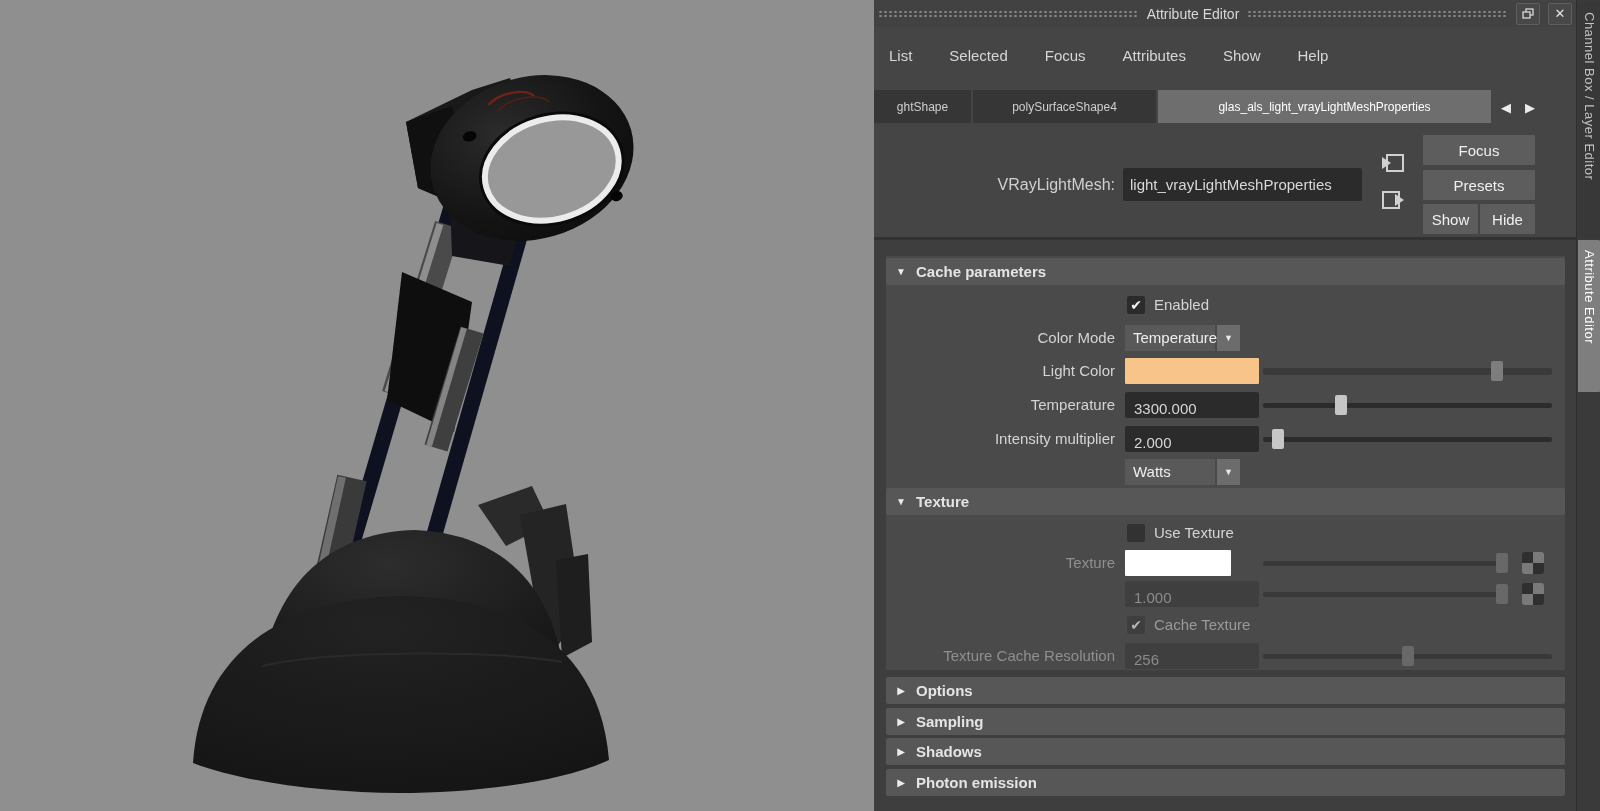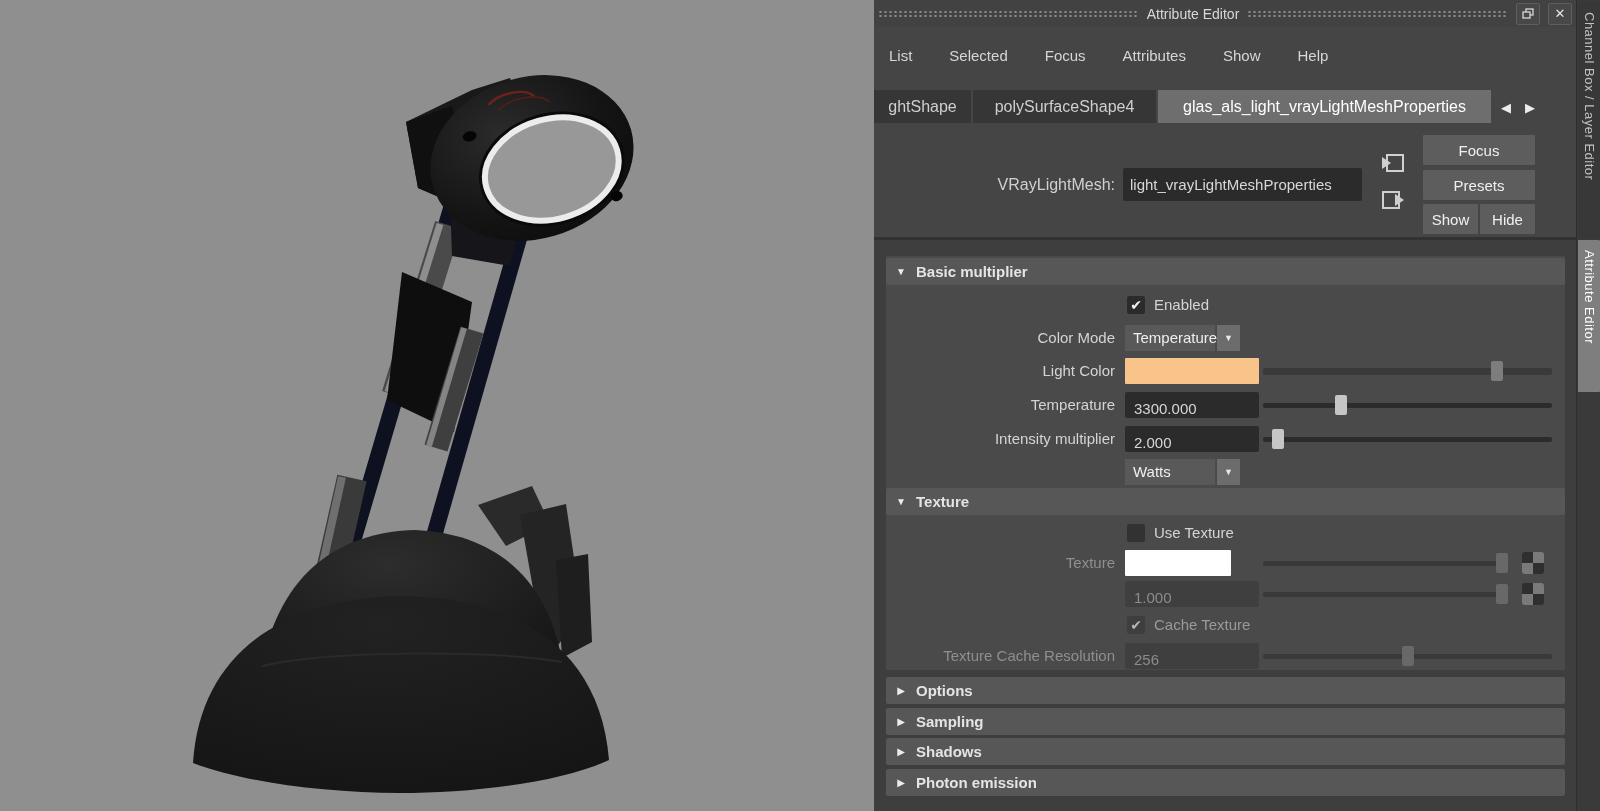--- a/index.html
+++ b/index.html
@@ -21,21 +21,21 @@
           background-size:5px 4px; }
   .wtitle { font-size:14px; color:#d8d8d8; white-space:nowrap; }
   .winbtn { width:24px; height:22px; background:#484848; border:1px solid #5e5e5e; border-radius:2px;
             display:flex; align-items:center; justify-content:center; color:#e3e3e3; font-size:13px; }
 
   .menubar { position:absolute; left:0; top:38px; width:702px; height:34px; display:flex;
              align-items:center; padding-left:15px; gap:37px; font-size:15px; color:#d6d6d6; }
   .menubar span { cursor:default; }
 
   .tabbar { position:absolute; left:0; top:90px; width:702px; height:33px; display:flex; align-items:flex-end; }
-  .tab { height:33px; background:#363636; color:#cfcfcf; font-size:16px; display:flex;
+  .tab { height:33px; background:#363636; color:#cfcfcf; font-size:12px; display:flex;
          align-items:center; justify-content:center; margin-right:2px; overflow:hidden; white-space:nowrap; }
   .tab.t1 { width:97px; }
   .tab.t2 { width:183px; }
   .tab.sel { width:333px; background:#6e6e6e; color:#ffffff; }
   .tabarrows { display:flex; gap:14px; margin-left:8px; margin-bottom:8px; color:#ececec; font-size:13px; }
 
   .noderow { position:absolute; left:0; top:133px; width:702px; height:102px; }
   .node-label { position:absolute; left:0; top:43px; width:241px; text-align:right; font-size:16px; color:#d0d0d0; }
   .node-field { position:absolute; left:249px; top:35px; width:239px; height:33px; background:#2b2b2b;
                 color:#d8d8d8; font-size:15px; line-height:33px; padding:0 7px; white-space:nowrap;
@@ -213,21 +213,21 @@
     </div>
 
     <div class="divider"></div>
 
     <div class="scrollarea">
       <div class="framebg fb1"></div>
       <div class="framebg fb2"></div>
 
       <div class="fheader" style="top:18px">
         <span class="tri">▼</span>
-        <span>Basic multiplier</span>
+        <span>Cache parameters</span>
       </div>
 
       <div class="row" style="top:52px">
         <div class="chk">✔</div>
         <div class="chklabel">Enabled</div>
       </div>
 
       <div class="row" style="top:85px">
         <div class="rlabel">Color Mode</div>
         <div class="dropdown">

